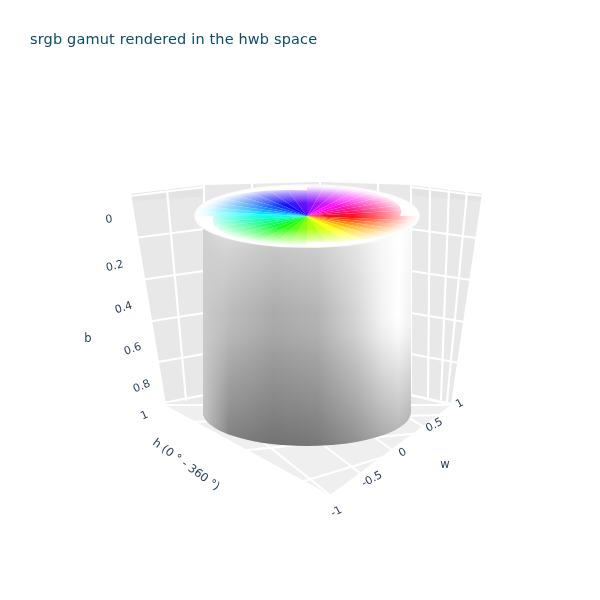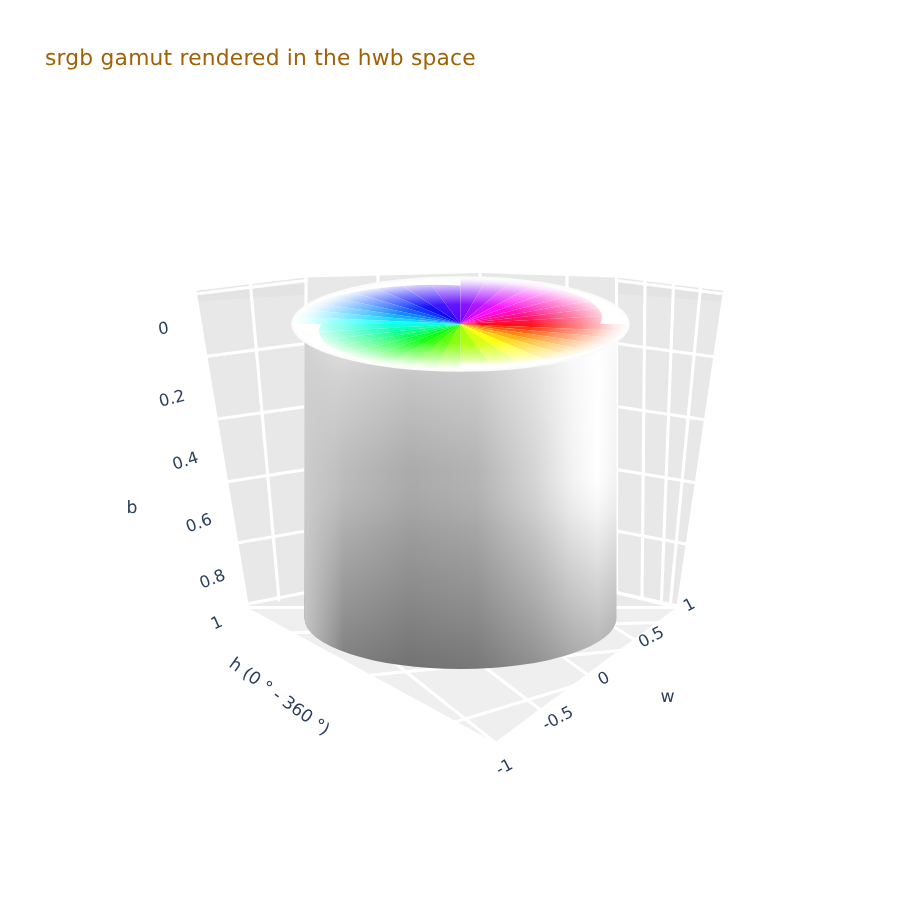--- a/index.html
+++ b/index.html
@@ -19,21 +19,21 @@
     position: absolute;
     inset: 0;
     width: 600px;
     height: 600px;
   }
   .plot-title {
     position: absolute;
     left: 30px;
     top: 31px;
     font-size: 14.5px;
-    color: #a16207;
+    color: #0c4a6e;
     letter-spacing: 0.15px;
     white-space: nowrap;
     text-align: center;
   }
   svg.scene {
     position: absolute;
     left: 0;
     top: 0;
     width: 600px;
     height: 600px;

